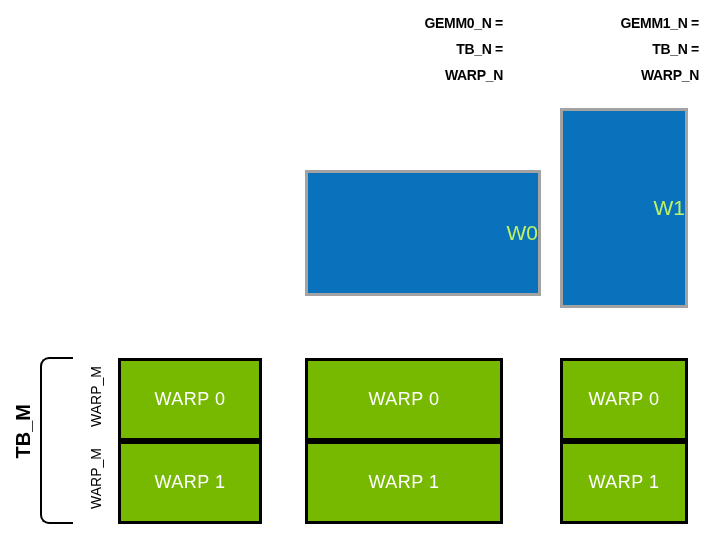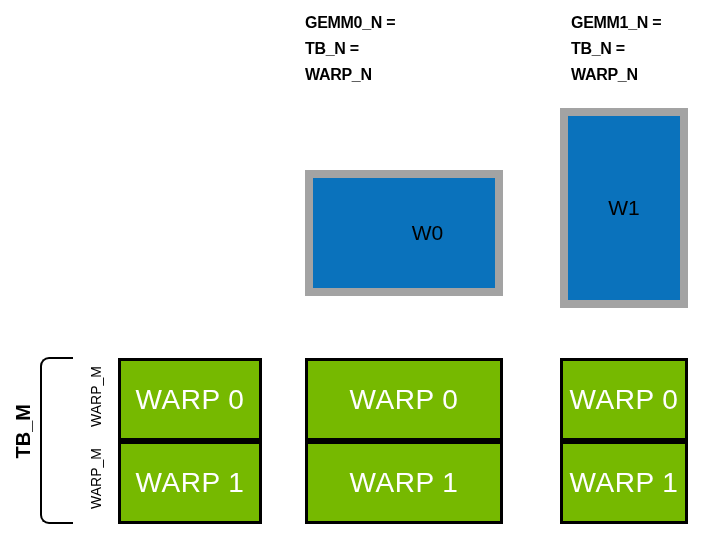--- a/index.html
+++ b/index.html
@@ -9,43 +9,43 @@
     height: 540px;
     background: #ffffff;
     font-family: "Liberation Sans", sans-serif;
     overflow: hidden;
   }
 
   
   .col-header {
     position: absolute;
     top: 10px;
-    text-align: left;
-    font-size: 16px;
+    text-align: right;
+    font-size: 14px;
     font-weight: bold;
     line-height: 26px;
     letter-spacing: -0.3px;
     color: #000000;
     white-space: nowrap;
   }
   .col-header.h0 { left: 305px; width: 198px; }
   .col-header.h1 { left: 571px; width: 128px; }
 
   
   .warp-tile {
     position: absolute;
     box-sizing: border-box;
-    border: 8px solid #a3a3a3;
+    border: 3px solid #a3a3a3;
     display: flex;
     align-items: center;
-    justify-content: center;
-    color: #000000;
+    justify-content: flex-end;
+    color: #bef264;
     font-size: 21px;
   }
-  .warp-tile.w0 { left: 305px; top: 170px; width: 198px; height: 126px; padding-left: 47px; }
+  .warp-tile.w0 { left: 305px; top: 170px; width: 236px; height: 126px; padding-left: 47px; }
   .warp-tile.w1 { left: 560px; top: 108px; width: 128px; height: 200px; }
 
   
   .tb-group {
     position: absolute;
     top: 358px;
     height: 166px;
     display: flex;
     flex-direction: column;
   }
@@ -53,21 +53,21 @@
   .tb-group.g1 { left: 305px; width: 198px; }
   .tb-group.g2 { left: 560px; width: 128px; }
   .warp-cell {
     box-sizing: border-box;
     border: 3px solid #000000;
     height: 83px;
     display: flex;
     align-items: center;
     justify-content: center;
     color: #ffffff;
-    font-size: 28px;
+    font-size: 18px;
     letter-spacing: 0.5px;
   }
 
   
   .vlabel {
     position: absolute;
     writing-mode: vertical-rl;
     transform: rotate(180deg);
     color: #000000;
     white-space: nowrap;

